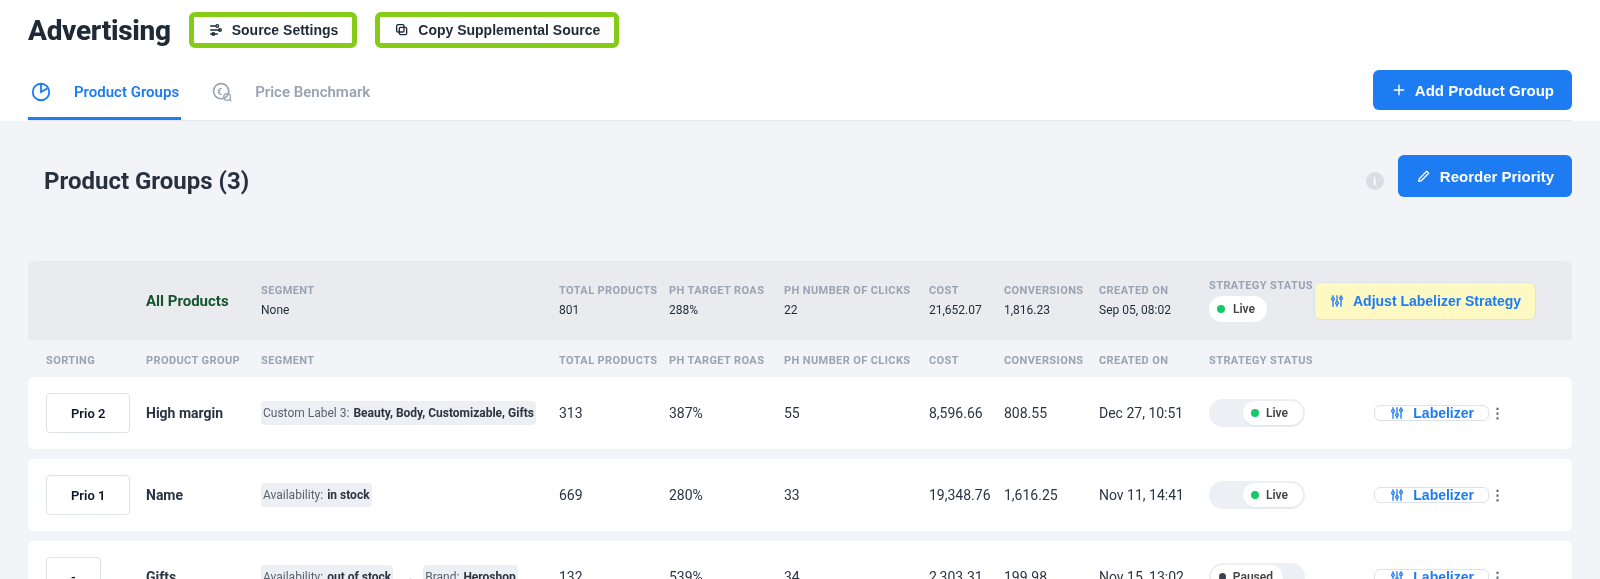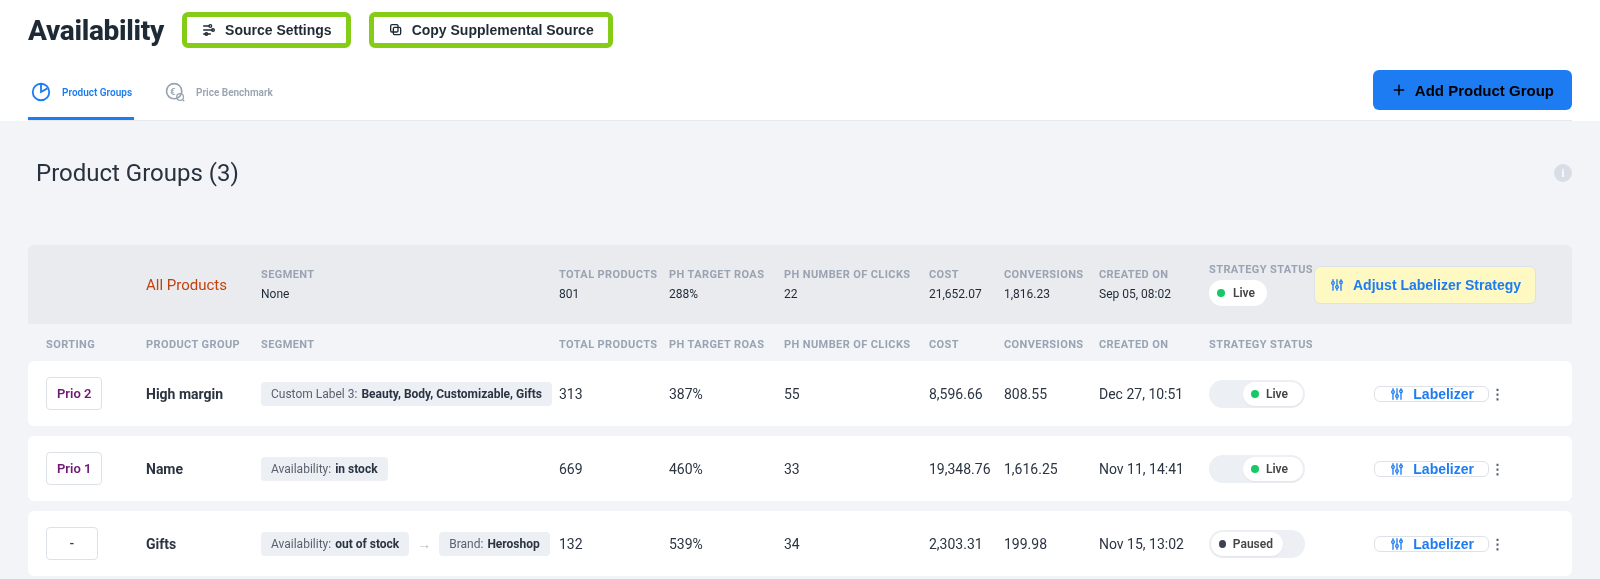--- a/index.html
+++ b/index.html
@@ -20,61 +20,61 @@
     border:5px solid #84cc16; border-radius:6px;
     background:#fff; color:#1f2a37; font-weight:600; font-size:14px;
     cursor:pointer;
   }
   .tabs-row {
     display:flex; align-items:center; justify-content:space-between;
     border-bottom:1px solid #e5e8ee; margin-top:22px;
   }
   .tabs { display:flex; gap:28px; }
   .tab {
-    display:flex; align-items:center; gap:10px;
+    display:flex; align-items:center; gap:22px;
     padding:10px 2px 14px 2px;
-    color:#9aa3b2; font-weight:600; font-size:10px;
+    color:#9aa3b2; font-weight:600; font-size:15px;
     cursor:pointer; border-bottom:3px solid transparent;
     margin-bottom:-1px;
   }
   .tab.active { color:#1d7cf2; border-bottom-color:#1d7cf2; }
   .tab svg { width:22px; height:22px; }
   .btn-primary {
     display:inline-flex; align-items:center; gap:8px;
     height:40px; padding:0 18px;
-    background:#1d7cf2; color:#000000; font-weight:700; font-size:15px;
+    background:#1d7cf2; color:#ffffff; font-weight:700; font-size:15px;
     border:none; border-radius:6px; cursor:pointer;
     margin-bottom:10px;
   }
   .btn-primary svg { stroke:#fff; }
 
   .body-wrap { background:#f2f4f8; padding: 30px 28px 40px 28px; }
   .section-head { display:flex; align-items:center; justify-content:space-between; }
-  h2.section-title { font-size:24px; font-weight:400; color:#28313f; margin:8px; }
+  h2.section-title { font-size:24px; font-weight:700; color:#28313f; margin:16px; }
   .section-actions { display:flex; align-items:center; gap:14px; }
   .info-dot {
     width:18px; height:18px; border-radius:50%; background:#d9dde5;
     display:flex; align-items:center; justify-content:center;
     font-size:11px; color:#fff; font-weight:700;
   }
 
   
   .summary-bar {
     margin-top: 50px;
     background:#e9ebef;
     border-radius:6px 6px 0 0;
     padding: 18px 18px;
     display:grid;
     grid-template-columns: 100px 115px 298px 110px 115px 145px 75px 95px 110px 105px 215px;
     align-items:center;
     column-gap:0;
   }
   .lbl { font-size:11px; font-weight:700; letter-spacing:0.4px; color:#9aa3b2; text-transform:uppercase; margin-bottom:4px; display:block; }
   .val { font-size:12px; font-weight:400; color:#1f2a37; white-space:nowrap; }
-  .allprod { font-size:15px; font-weight:400; color:#c2410c; }
+  .allprod { font-size:15px; font-weight:700; color:#14532d; }
 
   .status-pill {
     display:inline-flex; align-items:center; gap:8px;
     height:26px; padding:0 12px 0 8px;
     background:#fff; border-radius:13px; font-size:12px; font-weight:600; color:#444;
   }
   .dot-live { width:8px; height:8px; border-radius:50%; background:#17c964; }
   .dot-paused { width:8px; height:8px; border-radius:50%; background:#3a4150; }
 
   .btn-outline-blue {
@@ -102,31 +102,31 @@
     background:#fff;
     border-radius:6px;
     padding: 16px 18px;
     display:grid;
     grid-template-columns: 100px 115px 298px 110px 115px 145px 75px 95px 110px 105px 175px 40px;
     align-items:center;
     font-size:14px; color:#2b3442;
   }
   .prio-chip {
     display:inline-flex; align-items:center; justify-content:center;
-    height:33px; min-width:52px; padding:0 10px;
+    height:40px; min-width:52px; padding:0 24px;
     border:1px solid #dde1e8; border-radius:4px;
-    font-size:13px; font-weight:600; color:#701a75; background:#fff;
+    font-size:13px; font-weight:600; color:#0f172a; background:#fff;
   }
   .pgname { font-weight:700; }
   .seg-chips { display:flex; align-items:center; gap:8px; flex-wrap:nowrap; }
   .seg-chip {
     display:inline-flex; align-items:center;
     background:#eceff3; color:#5a6270;
     font-size:12px; border-radius:4px;
-    padding: 5px 10px; white-space:nowrap;
+    padding: 5px 2px; white-space:nowrap;
   }
   .seg-chip b { color:#2b3442; font-weight:700; margin-left:4px; }
   .seg-arrow { color:#b4bac5; font-size:14px; }
 
   .toggle {
     position:relative; width:96px; height:28px; border-radius:14px;
     background:#eceff3; display:flex; align-items:center;
   }
   .toggle .knob {
     width:60px; height:24px; border-radius:12px; background:#fff;
@@ -184,21 +184,21 @@
         <path d="M6 4v16M12 4v16M18 4v16" stroke="currentColor" stroke-width="2" stroke-linecap="round"></path>
         <circle cx="6" cy="9" r="2" fill="#fff" stroke="currentColor" stroke-width="2"></circle>
         <circle cx="12" cy="15" r="2" fill="#fff" stroke="currentColor" stroke-width="2"></circle>
         <circle cx="18" cy="8" r="2" fill="#fff" stroke="currentColor" stroke-width="2"></circle>
       </g>
   </defs>
 </svg>
 
 <div class="top-wrap">
   <div class="title-row">
-    <h1 class="title">Availability</h1>
+    <h1 class="title">Advertising</h1>
     <button class="btn-outline">
       <svg class="ico" viewBox="0 0 24 24">
           <use href="#i-sliders"></use>
         </svg>
       <span>Source Settings</span>
     </button>
     <button class="btn-outline">
       <svg class="ico" viewBox="0 0 24 24">
           <use href="#i-copy"></use>
         </svg>
@@ -228,20 +228,26 @@
       <span>Add Product Group</span>
     </button>
   </div>
 </div>
 
 <div class="body-wrap">
   <div class="section-head">
     <h2 class="section-title">Product Groups (3)</h2>
     <div class="section-actions">
       <div class="info-dot">i</div>
+      <button class="btn-primary" style="height:42px">
+        <svg class="ico" viewBox="0 0 24 24">
+            <use href="#i-pencil"></use>
+          </svg>
+        <span>Reorder Priority</span>
+      </button>
     </div>
   </div>
 
   <div class="summary-bar">
     <div></div>
     <div class="allprod">All Products</div>
     <div>
       <span class="lbl">SEGMENT</span>
       <span class="val">None</span>
     </div>
@@ -334,21 +340,21 @@
           <div class="kebab">⋮</div>
         </div>
       </div>
       <div class="row-card">
         <div><span class="prio-chip">Prio 1</span></div>
         <div class="pgname">Name</div>
         <div class="seg-chips">
           <span class="seg-chip">Availability: <b>in stock</b></span>
         </div>
         <div>669</div>
-        <div>460%</div>
+        <div>280%</div>
         <div>33</div>
         <div>19,348.76</div>
         <div>1,616.25</div>
         <div>Nov 11, 14:41</div>
         <div>
           <div class="toggle on">
             <div class="knob">
               <span class="dot-live"></span>
               <span>Live</span>
             </div>

